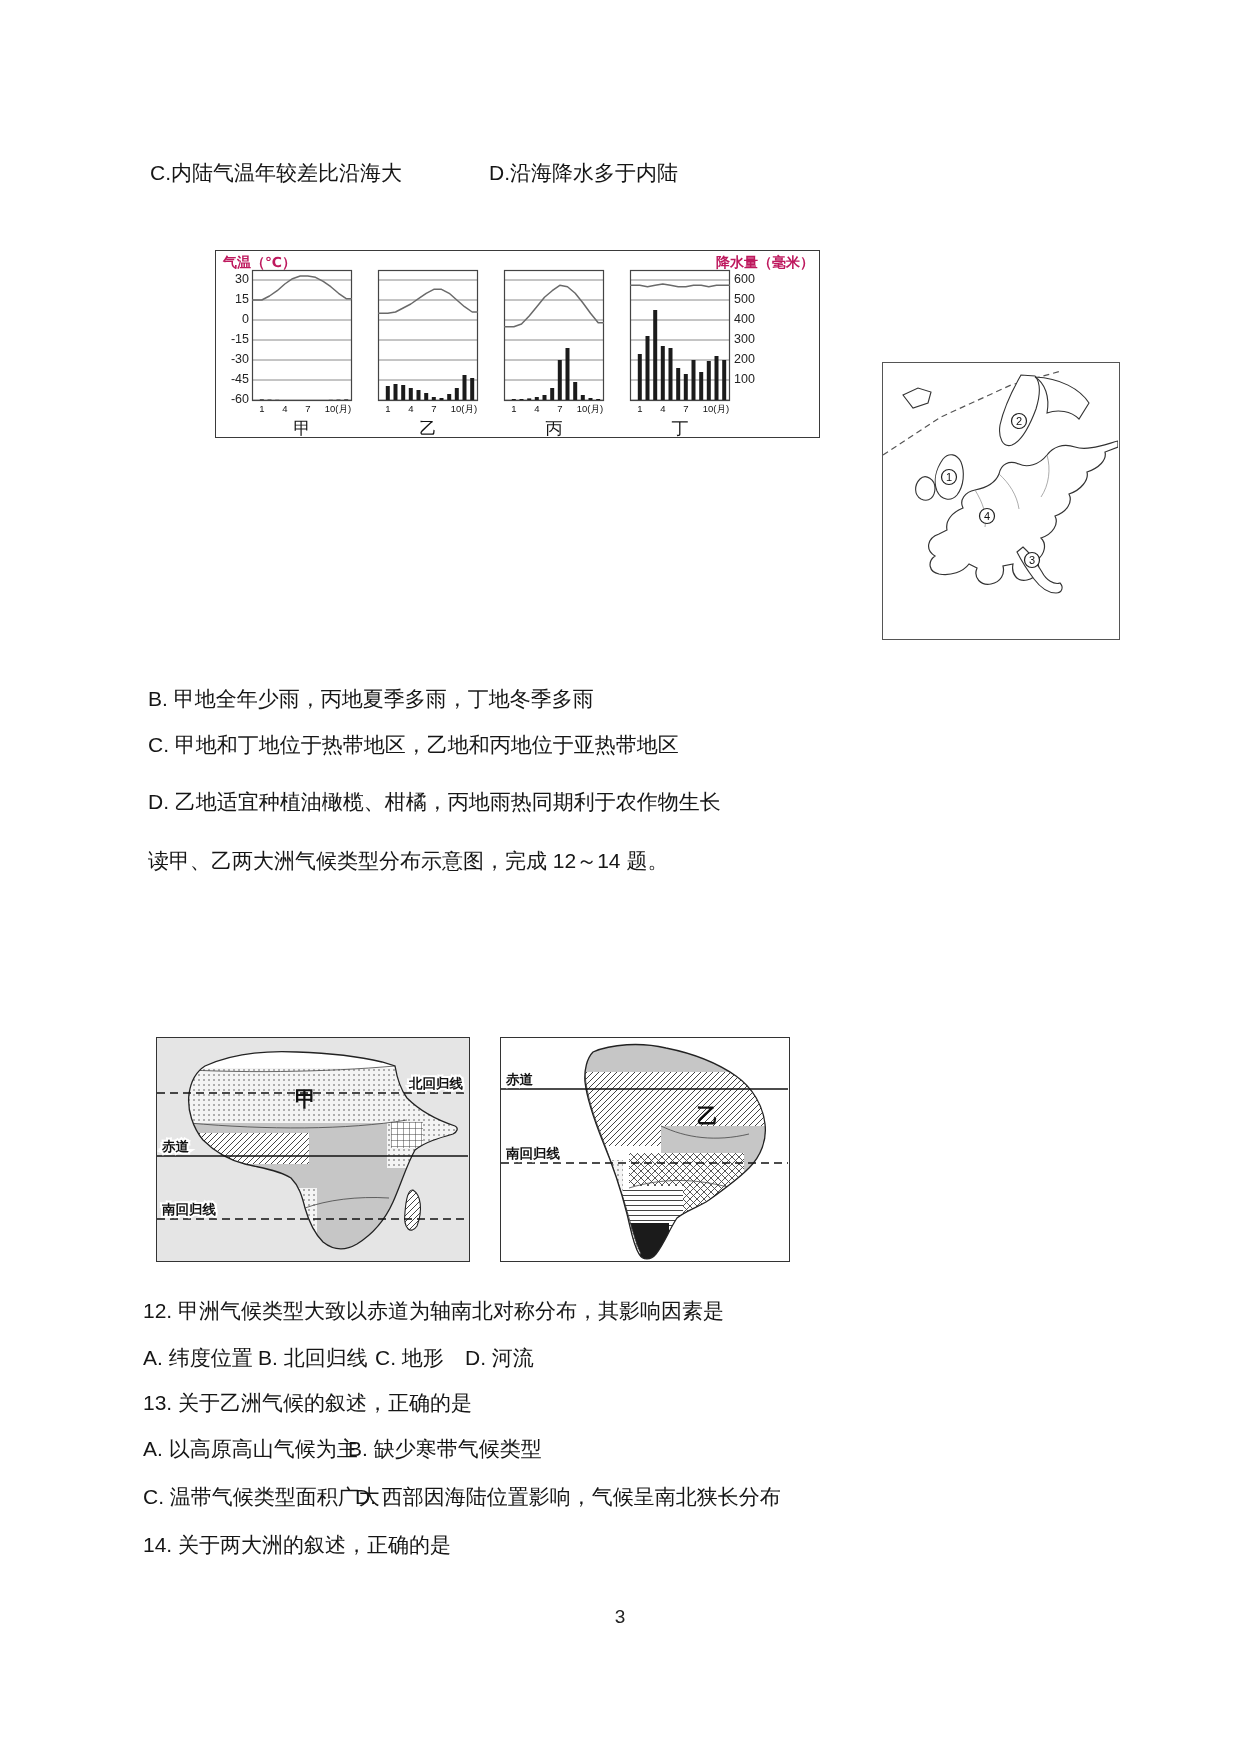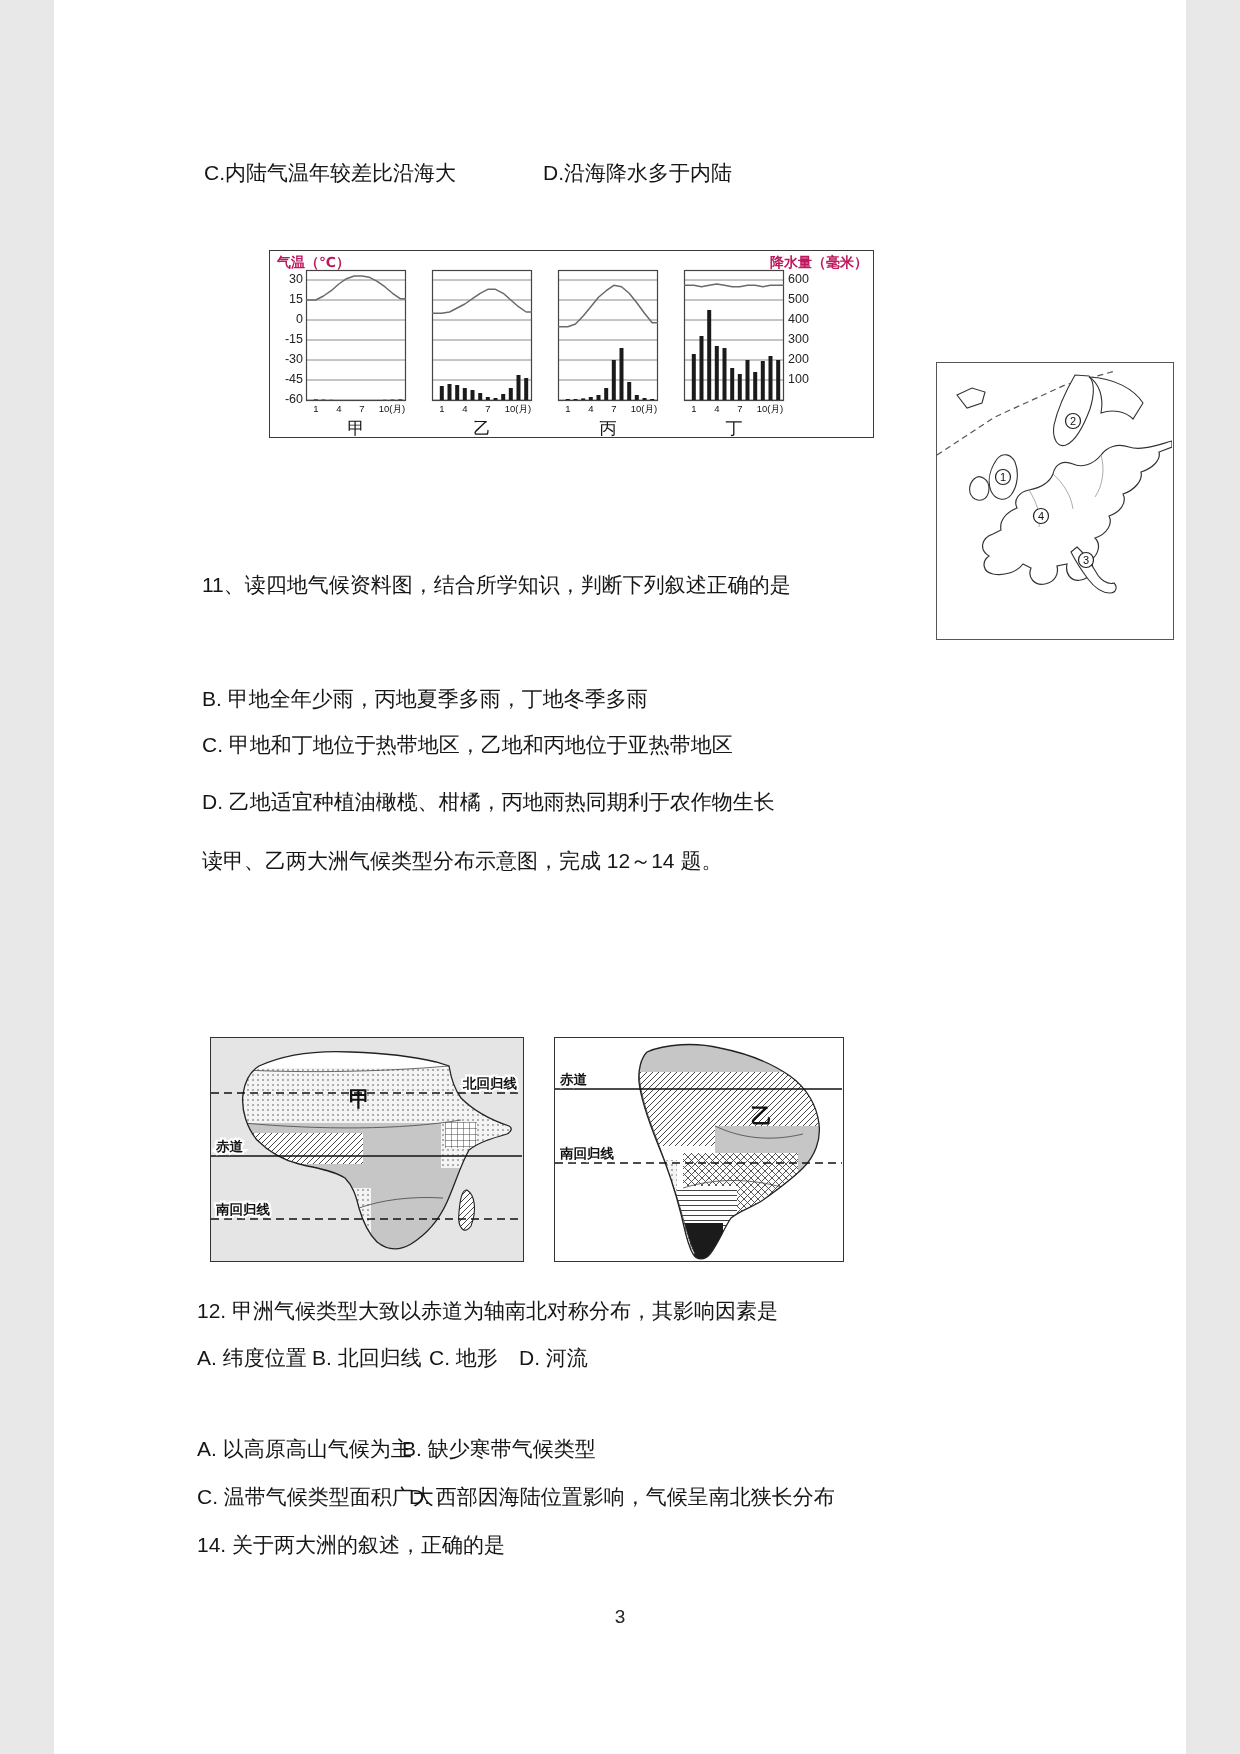--- a/index.html
+++ b/index.html
@@ -1,19 +1,19 @@
 <!DOCTYPE html>
 <html><head>
 <meta charset="utf-8">
 <style>
   * { margin:0; padding:0; box-sizing:border-box; }
   html,body { background:#e8e8e8; }
   body { font-family:"Liberation Sans","DejaVu Sans",sans-serif; color:#111; }
   .page {
-    position:relative; width:1132px; height:1754px; margin:0 auto;
+    position:relative; width:1240px; height:1754px; margin:0 auto;
     background:#ffffff; overflow:hidden;
   }
   .abs { position:absolute; }
   .txt { font-size:21px; line-height:30px; color:#161616; white-space:nowrap; }
 
   
   .climate-figure {
     left:215px; top:250px; width:605px; height:188px;
     border:1.5px solid #3a3a3a; background:#fff;
   }
@@ -224,21 +224,20 @@
         <circle cx="149" cy="197" r="7.5" fill="#fff" stroke="#222" stroke-width="1.2"></circle>
         <text x="149" y="201" font-size="11" text-anchor="middle" fill="#111">3</text>
       </g>
       <g>
         <circle cx="104" cy="153" r="7.5" fill="#fff" stroke="#222" stroke-width="1.2"></circle>
         <text x="104" y="157" font-size="11" text-anchor="middle" fill="#111">4</text>
       </g>
     </svg>
   </div>
 
-  <span class="abs txt" style="left:148px; top:570px;">11、读四地气候资料图，结合所学知识，判断下列叙述正确的是</span>
   <span class="abs txt" style="left:148px; top:684px;">B. 甲地全年少雨，丙地夏季多雨，丁地冬季多雨</span>
   <span class="abs txt" style="left:148px; top:730px;text-align:right;">C. 甲地和丁地位于热带地区，乙地和丙地位于亚热带地区</span>
   <span class="abs txt" style="left:148px; top:778px;margin-top:9px;">D. 乙地适宜种植油橄榄、柑橘，丙地雨热同期利于农作物生长</span>
 
   <span class="abs txt" style="left:148px; top:846px;">读甲、乙两大洲气候类型分布示意图，完成 12～14 题。</span>
 
   <div class="abs africa-map">
     <svg width="311" height="222" viewBox="0 0 311 222">
       <defs>
         <pattern id="afdots" width="5" height="5" patternUnits="userSpaceOnUse">
@@ -335,20 +334,21 @@
       <text x="196" y="85" font-size="21" font-weight="bold" fill="#111">乙</text>
     </svg>
   </div>
 
   <span class="abs txt" style="left:143px; top:1296px;">12.  甲洲气候类型大致以赤道为轴南北对称分布，其影响因素是</span>
   <span class="abs txt" style="left:143px; top:1343px;">A.  纬度位置</span>
   <span class="abs txt" style="left:258px; top:1343px;">B.  北回归线</span>
   <span class="abs txt" style="left:375px; top:1343px;">C.  地形</span>
   <span class="abs txt" style="left:465px; top:1343px;">D.  河流</span>
 
+  <span class="abs txt" style="left:143px; top:1388px;">13.  关于乙洲气候的叙述，正确的是</span>
   <span class="abs txt" style="left:143px; top:1434px;">A.  以高原高山气候为主</span>
   <span class="abs txt" style="left:348px; top:1434px;">B.  缺少寒带气候类型</span>
   <span class="abs txt" style="left:143px; top:1482px;">C.  温带气候类型面积广大</span>
   <span class="abs txt" style="left:355px; top:1482px;">D.  西部因海陆位置影响，气候呈南北狭长分布</span>
 
   <span class="abs txt" style="left:143px; top:1530px;">14.  关于两大洲的叙述，正确的是</span>
 
   <div class="abs pagenum">3</div>
 </div>
 

